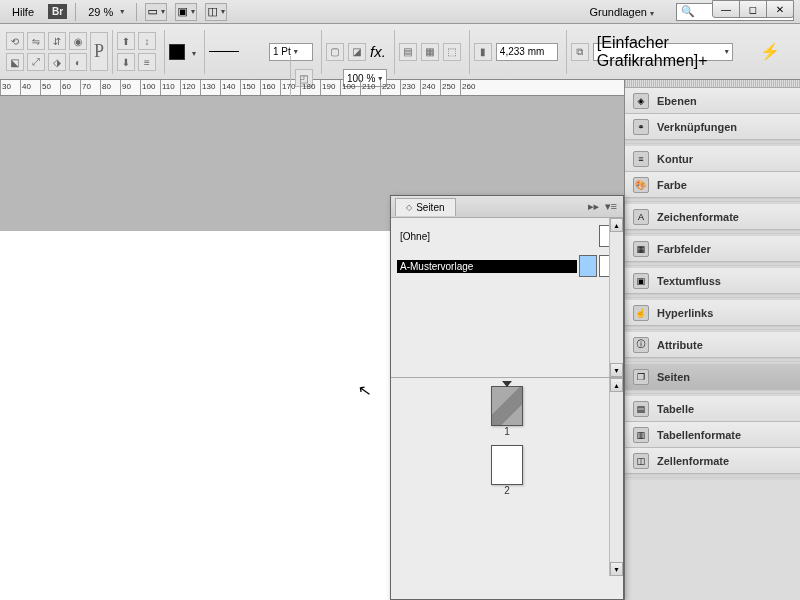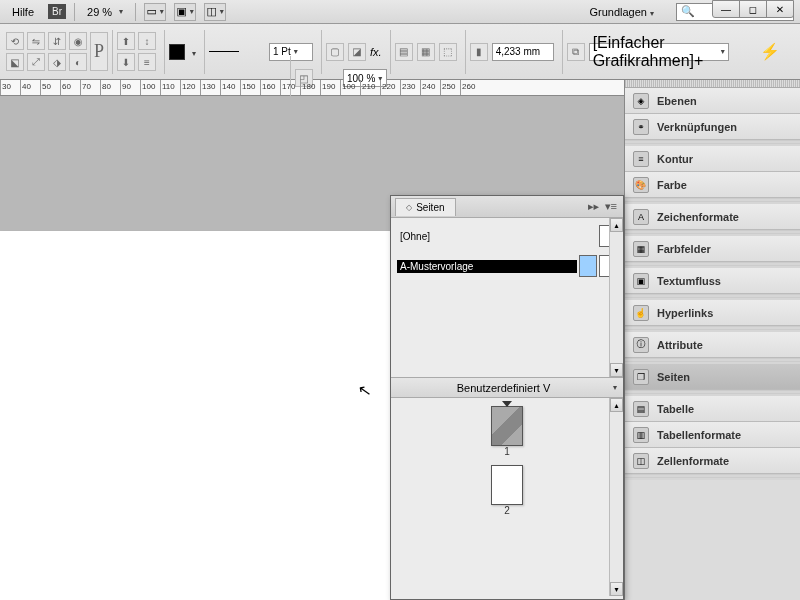--- a/index.html
+++ b/index.html
@@ -1,42 +1,42 @@
 <!DOCTYPE html>
 <html><head>
 <meta charset="utf-8">
 <style>
 * { margin: 0; padding: 0; box-sizing: border-box; font-family: Tahoma, Arial, sans-serif; font-size: 11px; user-select: none; }
 body { background: #b8b8b8; width: 800px; height: 600px; overflow: hidden; position: relative; }
 
 
 .top-menu { height: 24px; background: linear-gradient(#e8e8e8, #d8d8d8); display: flex; align-items: center; padding: 0 6px; gap: 8px; border-bottom: 1px solid #999; position: relative; }
 .top-menu .help { padding: 2px 6px; }
-.br-badge { background: #4a4a4a; color: #eee; padding: 2px 4px; font-weight: normal; font-size: 10px; text-align: right; }
+.br-badge { background: #4a4a4a; color: #eee; padding: 2px 4px; font-weight: bold; font-size: 10px; text-align: right; }
 .zoom { padding: 2px 4px; display: flex; align-items: center; gap: 4px; }
 .dd-arrow::after { content: "▾"; font-size: 8px; margin-left: 3px; color: #444; }
 .menu-ico { width: 22px; height: 18px; background: #ddd; border: 1px solid #aaa; display: inline-flex; align-items: center; justify-content: center; }
 .sep-v { width: 1px; height: 18px; background: #aaa; }
 .workspace-sel { margin-left: auto; padding: 2px 8px; }
 .search-box { width: 118px; height: 18px; background: #fff; border: 1px solid #888; margin-left: 6px; display: flex; align-items: center; padding: 0 4px; }
 .search-ico { font-size: 11px; color: #888; }
 .win-btns { position: absolute; right: 6px; top: 0; display: flex; }
 .win-btn { width: 28px; height: 18px; border: 1px solid #888; background: linear-gradient(#f4f4f4,#dcdcdc); display: flex; align-items: center; justify-content: center; font-size: 10px; margin-left: -1px;}
 .win-btn:first-child{border-radius: 0 0 0 3px}
 .win-btn:last-child{border-radius: 0 0 3px 0}
 
 
 .ctrl-panel { height: 56px; background: linear-gradient(#eaeaea,#dedede); border-bottom: 1px solid #888; display: flex; align-items: center; padding: 4px 6px; gap: 4px; }
 .tool-grid { display: grid; grid-template-columns: repeat(5, 18px); grid-template-rows: repeat(2, 18px); gap: 3px; }
 .tool-ico { width: 18px; height: 18px; background: #e6e6e6; border: 1px solid #bbb; display:flex; align-items:center; justify-content:center; font-size:10px; color:#666;}
 .swatch-blk { width: 16px; height: 16px; background: #000; border: 1px solid #333; }
 .ctrl-seg { display: flex; align-items: center; gap: 4px; padding: 0 4px; border-left: 1px solid #bbb; height: 44px; }
 .stroke-line { width: 30px; border-top: 1px solid #000; }
 .num-field { width: 44px; height: 18px; background: #fff; border: 1px solid #999; display:flex;align-items:center;padding:0 3px; font-size:10px;margin-left:26px;}
-.fx { font-style: italic; font-size: 11px; }
+.fx { font-style: italic; font-size: 15px; }
 .mm-field { width: 62px; height: 18px; background: #fff; border: 1px solid #999; display:flex;align-items:center;padding:0 3px;font-size:10px;}
 .frame-sel { width: 140px; height: 18px; background: #fff; border: 1px solid #999; display:flex;align-items:center;padding:0 3px;font-size:16px;}
 .bolt { position: absolute; right: 20px; top: 42px; font-size: 16px; color: #555; }
 
 
 .ruler { height: 16px; background: #f8f8f8; border-bottom: 1px solid #888; display: flex; overflow: hidden; }
 .ruler-tick { flex: 0 0 20px; border-left: 1px solid #999; font-size: 8px; color: #333; padding-left: 1px; padding-top: 2px; position: relative; }
 
 
 .doc-area { position: absolute; left: 0; top: 96px; width: 624px; height: 504px; background: #b8b8b8; }
@@ -201,23 +201,20 @@
     <div class="master-row">
       <span class="master-lbl sel">A-Mustervorlage</span>
       <span class="master-thumb sel"></span>
       <span class="master-thumb"></span>
     </div>
     <div class="scroll-v">
       <div class="scroll-btn">▴</div>
       <div class="scroll-btn" style="position:absolute;bottom:0;width:100%">▾</div>
     </div>
   </div>
-  <div class="pp-custom dd-arrow">
-    <span style="margin:0 auto">Benutzerdefiniert V</span>
-  </div>
   <div class="pp-pages">
     <div style="text-align:center">
       <div class="pg-thumb filled">
           <div class="pg-tri"></div>
         </div>
       <div class="pg-num">1</div>
     </div>
     <div style="text-align:center">
       <div class="pg-thumb"></div>
       <div class="pg-num">2</div>

